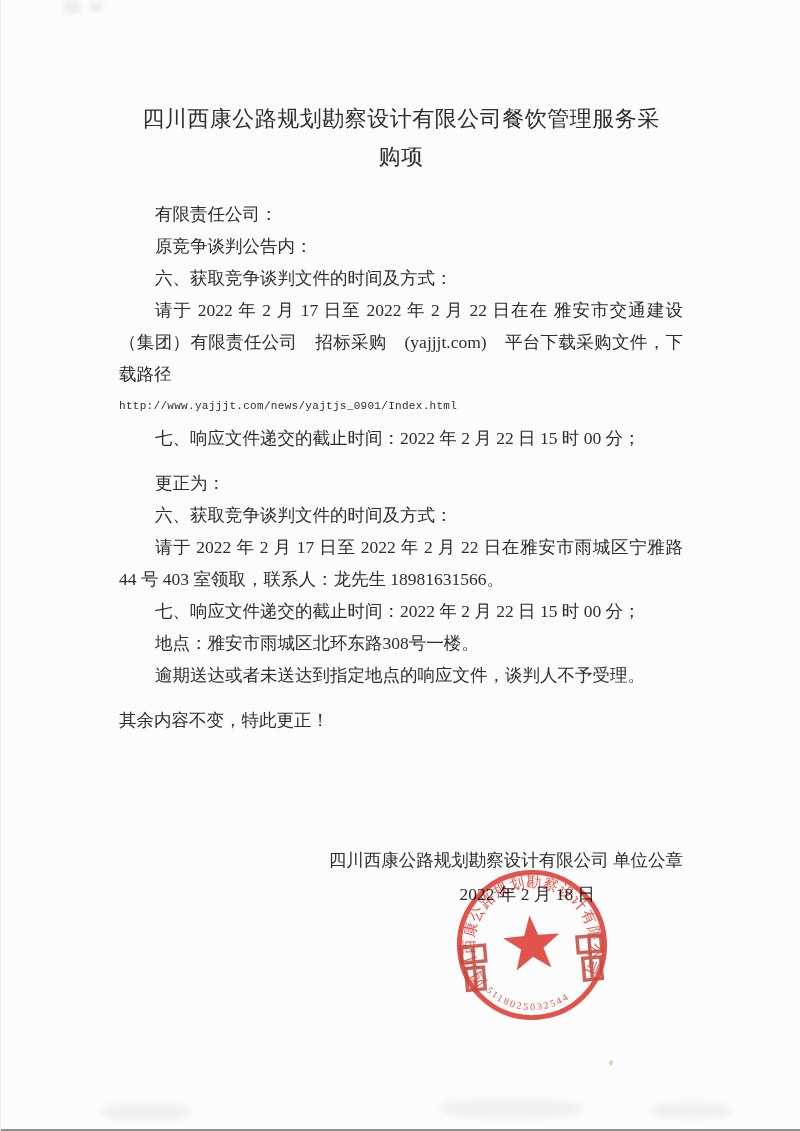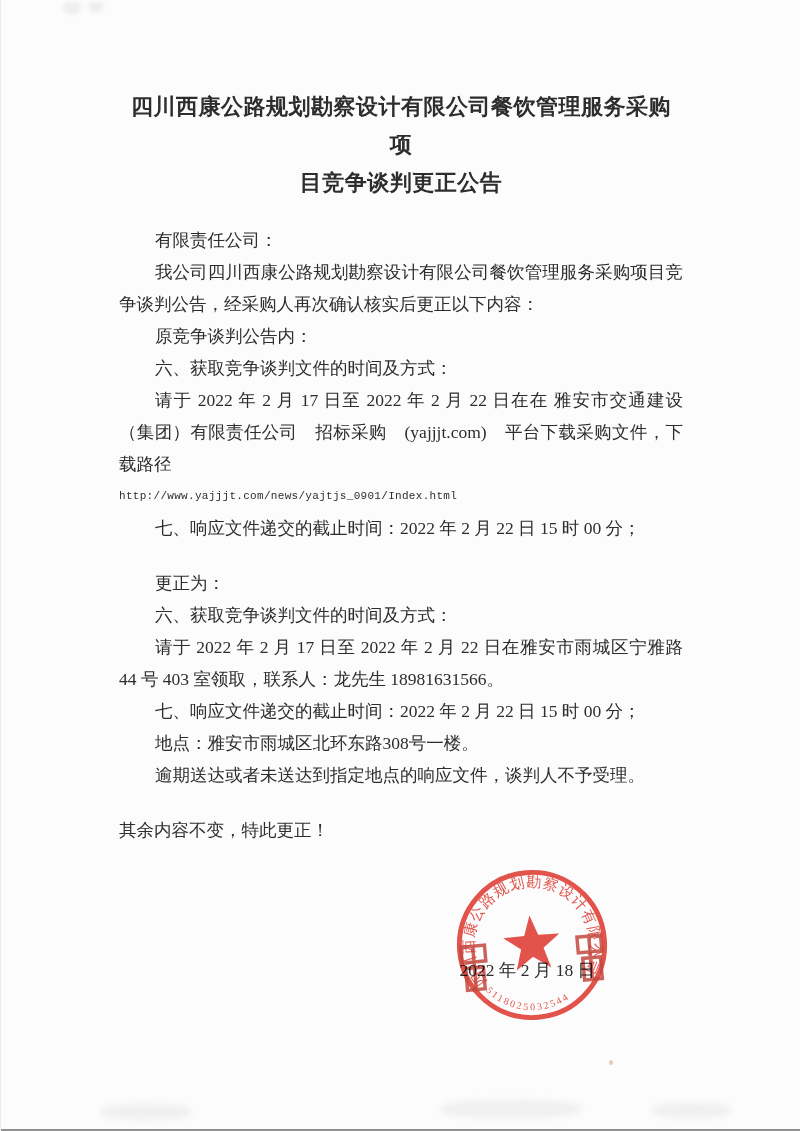--- a/index.html
+++ b/index.html
@@ -7,32 +7,32 @@
     position: relative;
     width: 800px; height: 1131px;
     background: #fcfcfc;
     overflow: hidden;
     font-family: "Liberation Serif", "DejaVu Serif", serif;
     color: #2d2d2d;
     border-left: 1px solid #ececec;
   }
   .content { padding: 0 118px; position: relative; }
   .title {
-    margin: 4px; padding-top: 84px;
-    font-size: 22px; line-height: 38px; font-weight: bold;
+    margin: 16px; padding-top: 84px;
+    font-size: 22px; line-height: 38px; font-weight: normal;
     text-align: center; letter-spacing: 0.5px;
   }
   .body-block { margin-top: 22px; }
   .para {
     margin: 0; font-size: 17.5px; line-height: 32px;
     text-align: justify;
   }
   .indent { text-indent: 2.05em; }
   .bold { font-weight: normal; }
-  .gap-md { margin-top: 23px; }
+  .gap-md { margin-top: 13px; }
   .url {
     font-family: "Liberation Mono", "DejaVu Sans Mono", monospace;
     font-size: 11px; letter-spacing: 0.3px;
   }
   .u { text-decoration-thickness: 1.5px; text-underline-offset: 4px; }
   .footer { position: relative; margin-top: 108px; }
   .sig-company { text-align: right; font-size: 17.5px; line-height: 32px; }
   .sig-date { text-align: right; padding-right: 88px; font-size: 17.5px; line-height: 32px; margin-top: 2px; }
   .seal {
     position: absolute; left: 452px; top: 866px;
@@ -53,41 +53,40 @@
 <body>
 
 <div class="page" style="color: rgb(45, 45, 45);">
 
   <div class="smudge" style="left:62px; top:2px; width:18px; height:12px;"></div>
   <div class="smudge" style="left:88px; top:2px; width:14px; height:10px;"></div>
 
   <div class="content">
     <h1 class="title">
       <span>四川西康公路规划勘察设计有限公司餐饮管理服务采购项</span><br>
-      <span>目竞争谈判更正公告</span>
     </h1>
 
     <div class="body-block">
         <div class="para indent"><span>有限责任公司：</span></div>
-        <div class="para indent"><span>我公司四川西康公路规划勘察设计有限公司餐饮管理服务采购项目竞争谈判公告，经采购人再次确认核实后更正以下内容：</span></div>
         <div class="para indent bold"><span>原竞争谈判公告内：</span></div>
         <div class="para indent"><span>六、获取竞争谈判文件的时间及方式：</span></div>
         <div class="para indent"><span>请于 </span><span class="u">2022</span><span> 年 </span><span class="u">2</span><span> 月 </span><span class="u">17</span><span> 日至 </span><span class="u">2022</span><span> 年 </span><span class="u">2</span><span> 月 </span><span class="u">22</span><span> 日在在</span><span class="u"> 雅安市交通建设（集团）有限责任公司　招标采购　(yajjjt.com)　</span><span>平台下载采购文件，下载路径</span></div>
         <div class="para url"><span class="u">http://www.yajjjt.com/news/yajtjs_0901/Index.html</span></div>
         <div class="para indent"><span>七、响应文件递交的截止时间：2022 年 2 月 22 日 15 时 00 分；</span></div>
         <div class="para indent bold gap-md"><span>更正为：</span></div>
         <div class="para indent"><span>六、获取竞争谈判文件的时间及方式：</span></div>
         <div class="para indent"><span>请于 </span><span class="u">2022</span><span> 年 </span><span class="u">2</span><span> 月 </span><span class="u">17</span><span> 日至 </span><span class="u">2022</span><span> 年 </span><span class="u">2</span><span> 月 </span><span class="u">22</span><span> 日在</span><span class="u">雅安市雨城区宁雅路 44 号 403 室领取，联系人：龙先生 18981631566。</span></div>
         <div class="para indent"><span>七、响应文件递交的截止时间：2022 年 2 月 22 日 15 时 00 分；</span></div>
         <div class="para indent"><span>地点：</span><span class="u">雅安市雨城区北环东路308号一楼。</span></div>
         <div class="para indent"><span>逾期送达或者未送达到指定地点的响应文件，谈判人不予受理。</span></div>
         <div class="para gap-md"><span>其余内容不变，特此更正！</span></div>
       </div>
 
     <div class="footer">
+      <div class="para sig-company"><span class="u">四川西康公路规划勘察设计有限公司</span><span> 单位公章</span></div>
       <div class="para sig-date"><span class="u"> 2022 </span><span> 年</span><span class="u"> 2 </span><span> 月</span><span class="u"> 18 </span><span> 日</span></div>
     </div>
   </div>
 
   <svg class="seal" viewBox="0 0 160 160">
     <circle cx="80" cy="80" r="73.5" fill="none" stroke="currentColor" stroke-width="5"></circle>
     <polygon fill="currentColor" points="80,50 87.1,70.3 108.5,70.7 91.4,83.7 97.6,104.3 80,92 62.4,104.3 68.6,83.7 51.5,70.7 72.9,70.3"></polygon>
     <defs>
       <path id="arcTop" d="M 31.7 113.8 A 59 59 0 1 1 128.3 113.8" fill="none"></path>
       <path id="arcBottom" d="M 29.4 122.4 A 66 66 0 0 0 130.6 122.4" fill="none"></path>

